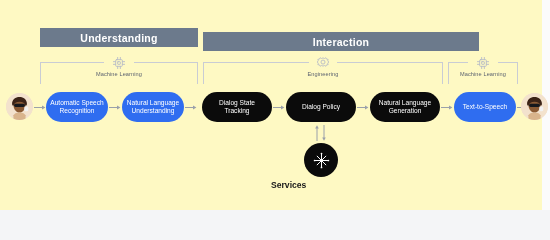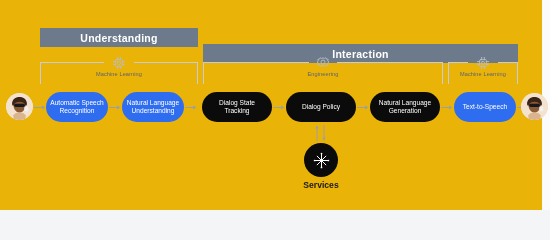--- a/index.html
+++ b/index.html
@@ -10,21 +10,21 @@
     width: 550px;
     height: 210px;
     background: #f4f5f7;
     font-family: "Liberation Sans", sans-serif;
     overflow: hidden;
   }
   #stage {
     position: relative;
     width: 550px;
     height: 210px;
-    background: #eab308;
+    background: #fef9c3;
   }
   
   .edge-strip {
     position: absolute;
     top: 0;
     right: 0;
     width: 8px;
     height: 210px;
     background: #fbfbfc;
   }
@@ -37,21 +37,21 @@
     color: #ffffff;
     font-size: 10.5px;
     font-weight: bold;
     letter-spacing: .25px;
     display: flex;
     align-items: center;
     justify-content: center;
     box-sizing: border-box;
   }
   #bar-understanding { left: 40px;  top: 28px; width: 158px; }
-  #bar-interaction   { left: 203px; top: 44px; width: 315px; }
+  #bar-interaction   { left: 203px; top: 32px; width: 276px; }
 
   
   .bracket {
     position: absolute;
     top: 62px;
     height: 22px;
     box-sizing: border-box;
     border-left: 1px solid #c9ccd4;
     border-right: 1px solid #c9ccd4;
   }
@@ -149,21 +149,20 @@
     background: #0b0b0b;
     display: flex;
     align-items: center;
     justify-content: center;
   }
   #services-caption {
     position: absolute;
     left: 271px;
     top: 180px;
     width: 100px;
-    text-align: center;
     color: #1a1a1a;
   }
   #services-title {
     display: block;
     font-size: 8.6px;
     font-weight: bold;
     line-height: 10px;
   }
   #services-sub {
     display: block;

